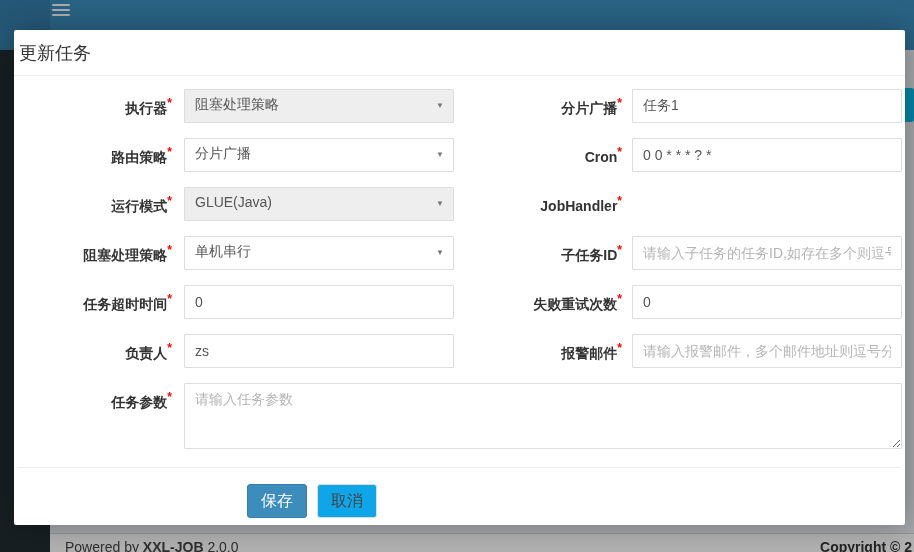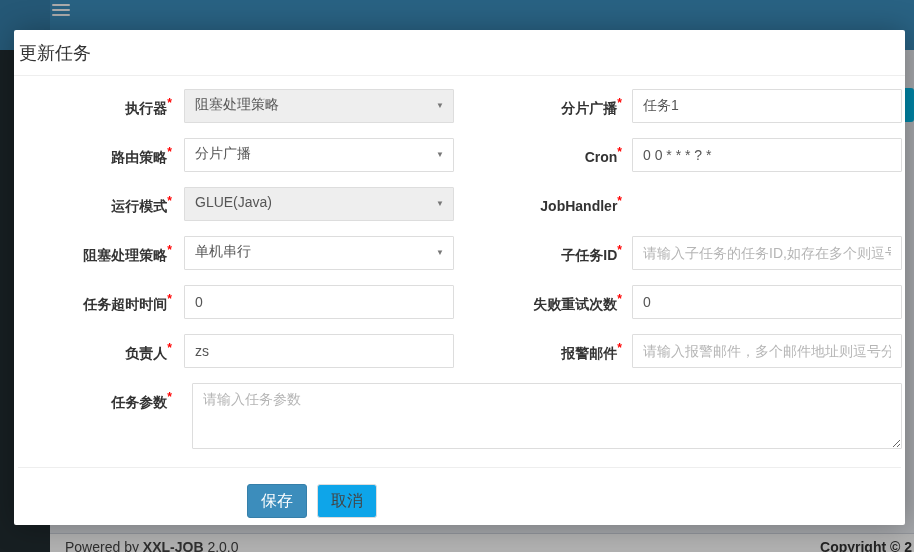--- a/index.html
+++ b/index.html
@@ -65,21 +65,21 @@
   .input::placeholder, .tarea::placeholder { color: #b5b5b5; opacity: 1; }
   .input[disabled], .select.disabled { background: #eee; cursor: not-allowed; }
 
   .select { position: relative; cursor: pointer; padding-right: 24px; white-space: nowrap; overflow: hidden; }
   .select .sel-val { color: #555; }
   .select .caret {
     position: absolute; right: 9px; top: 10px;
     font-size: 8px; color: #777; line-height: 12px;
   }
 
-  .param-ctrl { flex: 1 1 auto; margin-left: 20px; margin-right: 3px; }
+  .param-ctrl { flex: 1 1 auto; margin-left: 12px; margin-right: 3px; }
   .tarea { height: 66px; resize: both; line-height: 18px; }
 
   .divider { border: 0; border-top: 1px solid #eee; margin: 3px 4px 16px 4px; }
 
   .btn-row { padding-left: 233px; }
   .btn {
     display: inline-block; height: 34px; padding: 6px 13px;
     font-size: 16px; border-radius: 3px; cursor: pointer;
     border: 1px solid transparent; font-family: inherit;
   }

